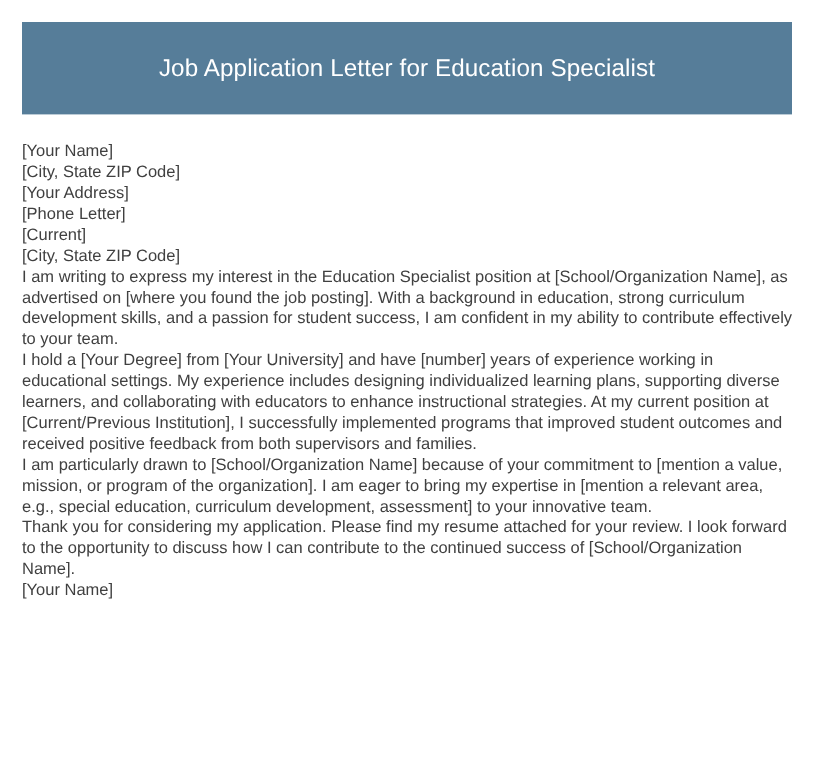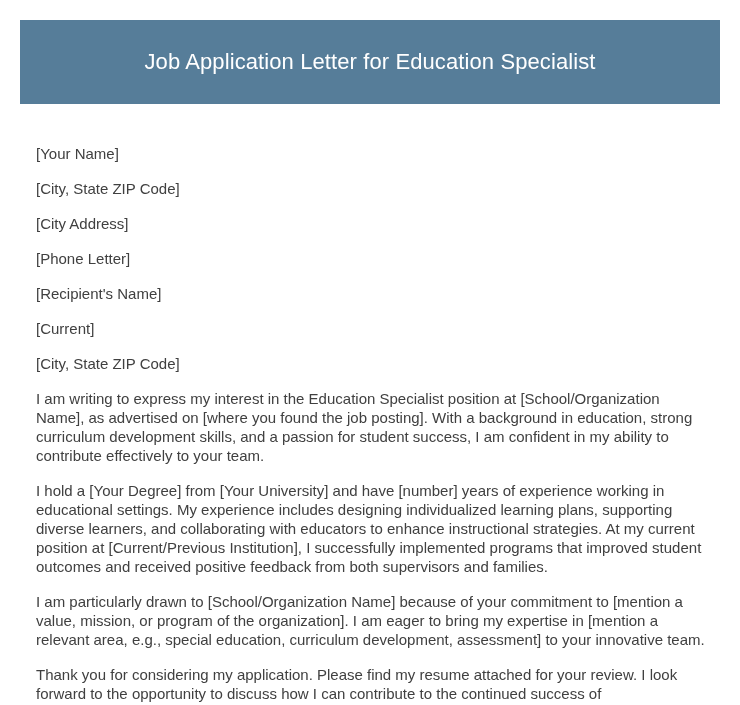--- a/index.html
+++ b/index.html
@@ -54,21 +54,21 @@
     left: 20px;
     top: 128px;
     width: 702px;
     color: #404040;
     font-size: 15px;
     line-height: 19px;
     font-family: "Liberation Sans", sans-serif;
   }
   .letter-line,
   .letter-paragraph {
-    margin: 16px;
+    margin: 0;
     padding: 0;
     font-size: 15px;
     line-height: 19px;
     color: #404040;
     text-align: left;
     word-wrap: break-word;
   }
   .letterhead-block,
   .salutation-block,
   .paragraph-block,
@@ -84,27 +84,26 @@
 
   <div class="doc-header">
     <div class="doc-title">Job Application Letter for Education Specialist</div>
   </div>
 
   <div class="letter-body">
 
     <div class="letterhead-block">
       <div class="letter-line">[Your Name]</div>
       <div class="letter-line">[City, State ZIP Code]</div>
-      <div class="letter-line">[City Address]</div>
+      <div class="letter-line">[Your Address]</div>
       <div class="letter-line">[Phone Letter]</div>
     </div>
 
 
     <div class="letterhead-block">
-      <div class="letter-line">[Recipient's Name]</div>
       <div class="letter-line">[Current]</div>
       <div class="letter-line">[City, State ZIP Code]</div>
     </div>
 
 
     <div class="letter-paragraph">I am writing to express my interest in the Education Specialist position at [School/Organization Name], as advertised on [where you found the job posting]. With a background in education, strong curriculum development skills, and a passion for student success, I am confident in my ability to contribute effectively to your team.</div>
     <div class="letter-paragraph">I hold a [Your Degree] from [Your University] and have [number] years of experience working in educational settings. My experience includes designing individualized learning plans, supporting diverse learners, and collaborating with educators to enhance instructional strategies. At my current position at [Current/Previous Institution], I successfully implemented programs that improved student outcomes and received positive feedback from both supervisors and families.</div>
     <div class="letter-paragraph">I am particularly drawn to [School/Organization Name] because of your commitment to [mention a value, mission, or program of the organization]. I am eager to bring my expertise in [mention a relevant area, e.g., special education, curriculum development, assessment] to your innovative team.</div>
     <div class="letter-paragraph">Thank you for considering my application. Please find my resume attached for your review. I look forward to the opportunity to discuss how I can contribute to the continued success of [School/Organization Name].</div>
 

